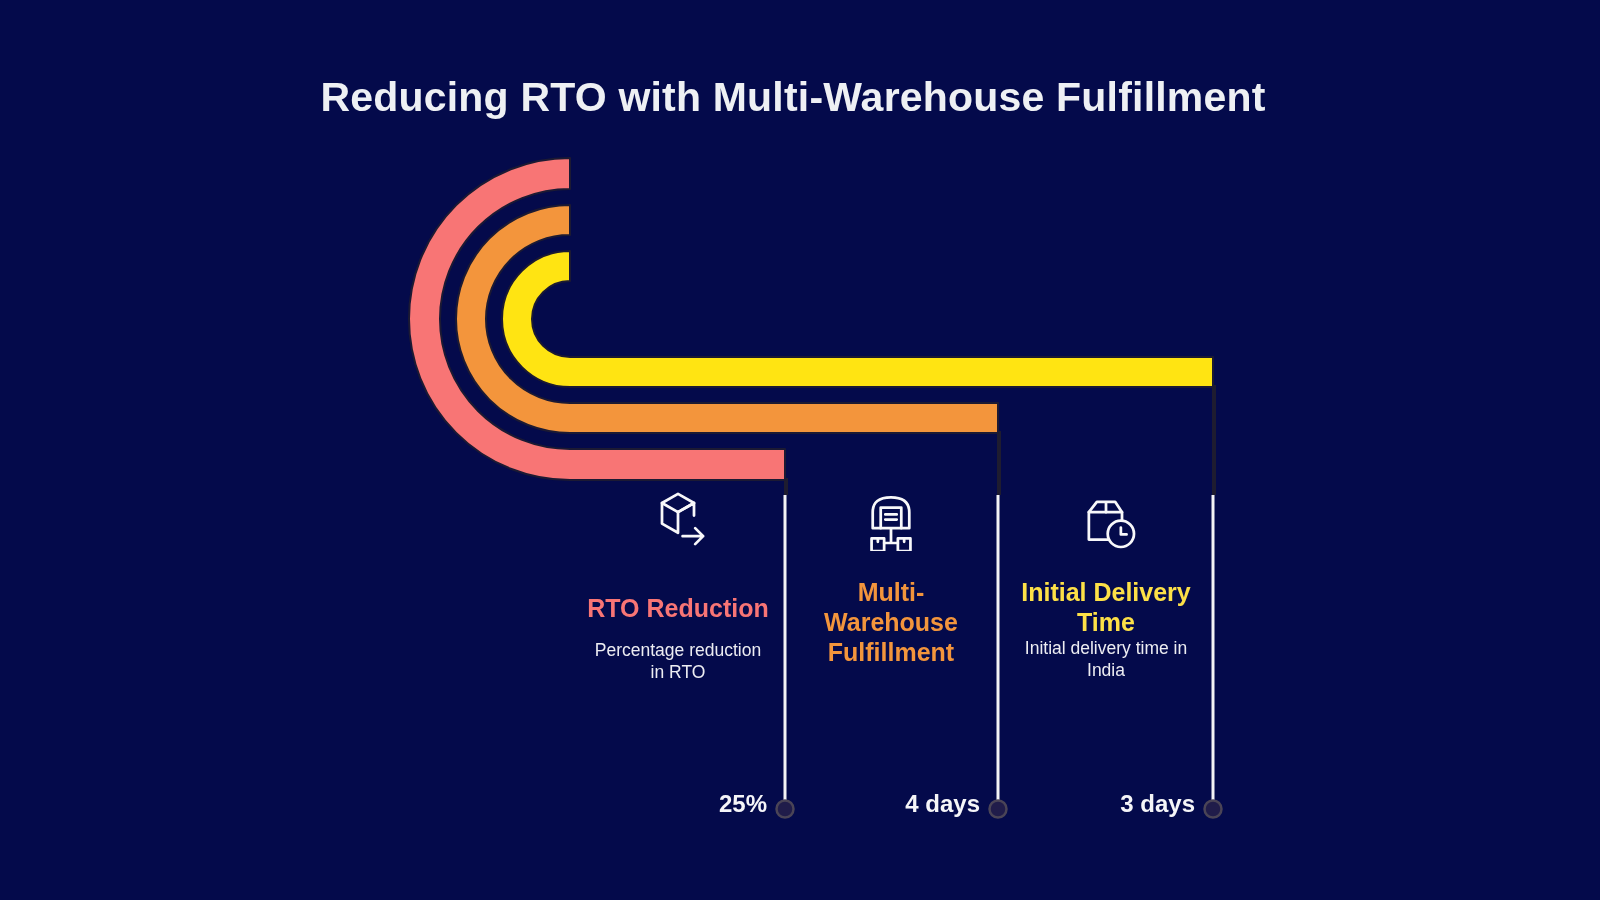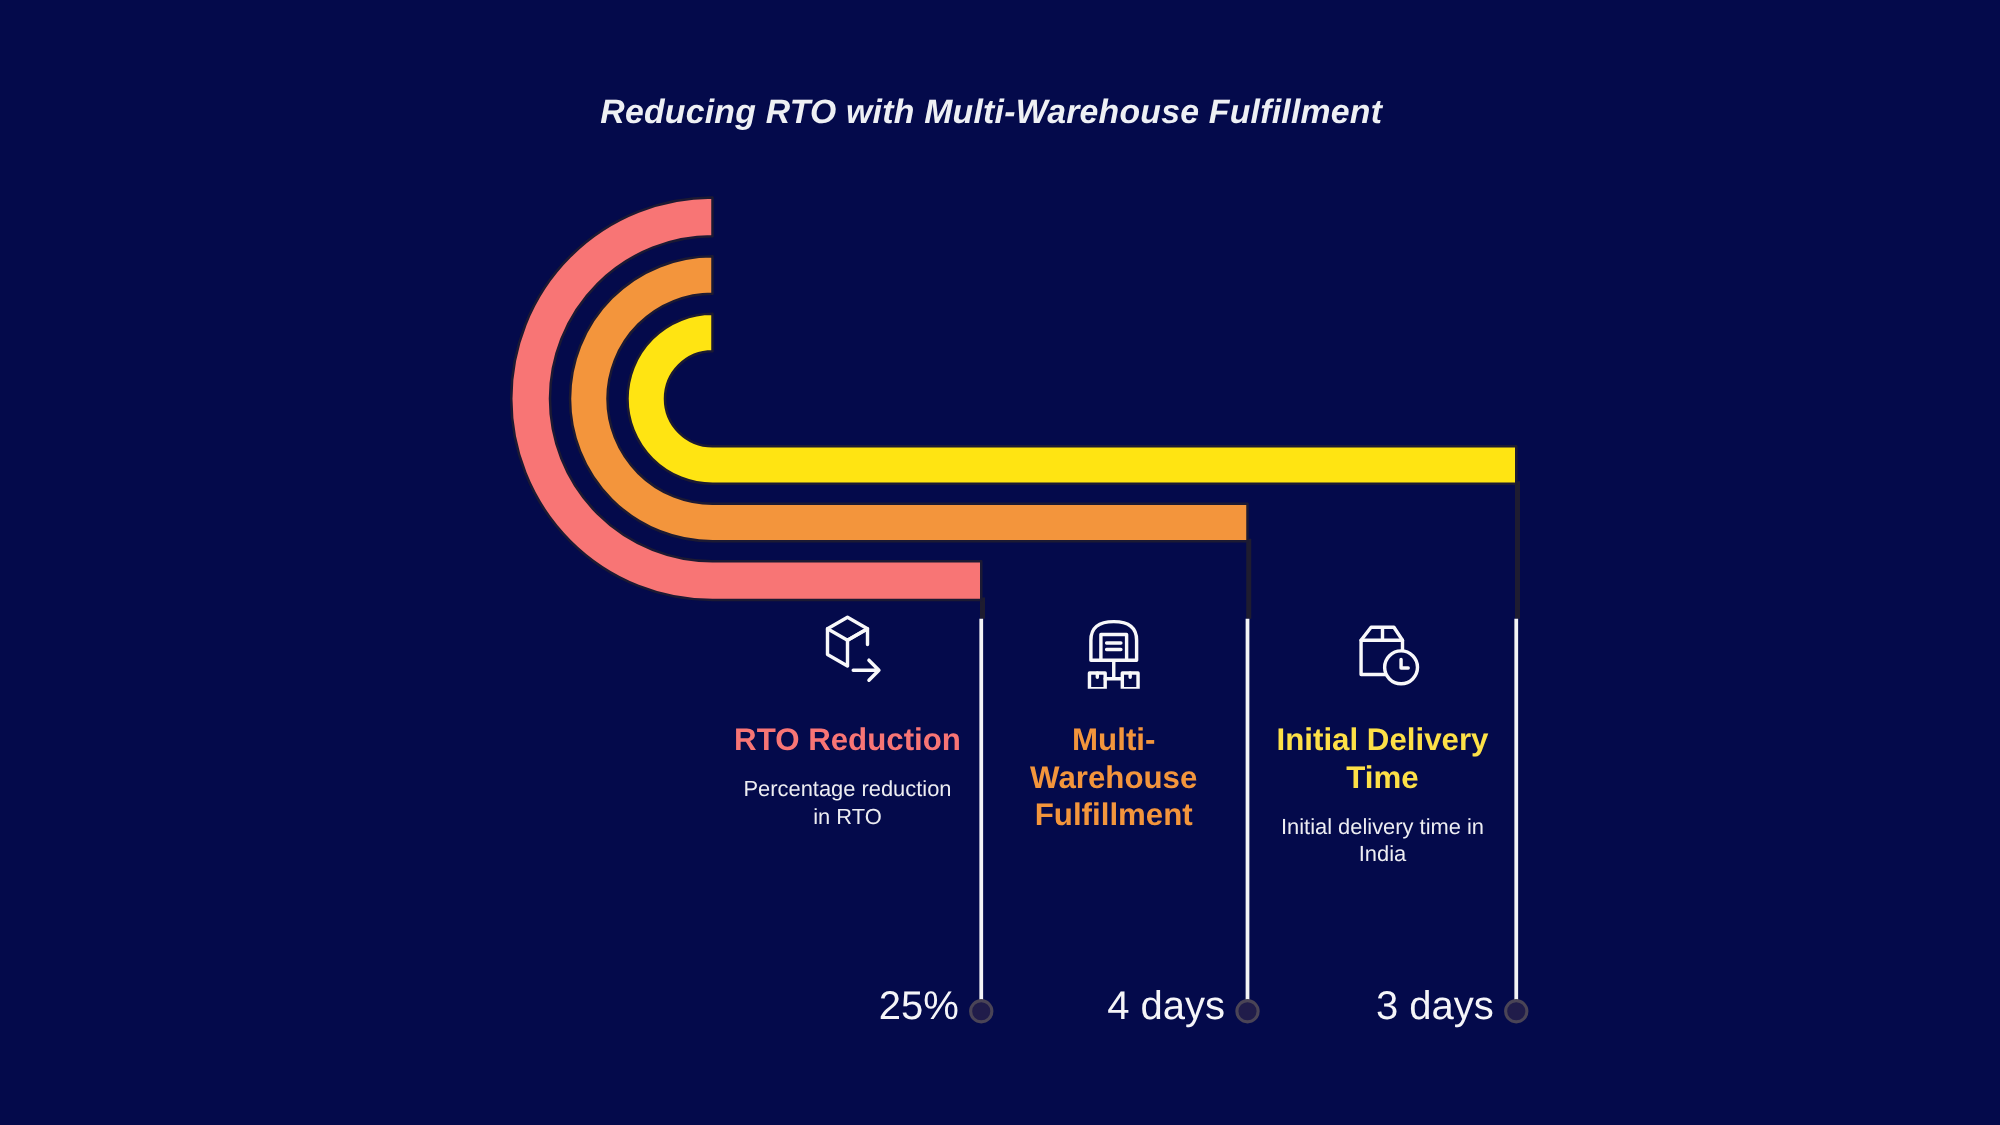--- a/index.html
+++ b/index.html
@@ -2,40 +2,40 @@
 <html><head>
 <meta charset="utf-8">
 <style>
   html,body{margin:0;padding:0;background:#040A4B;}
   .stage{
     position:relative;width:1600px;height:900px;background:#040A4B;
     overflow:hidden;font-family:"Liberation Sans",sans-serif;
   }
   .chart-title{
     position:absolute;top:74px;left:0;width:1586px;text-align:center;
-    font-size:27px;font-weight:700;color:#EEF0F4;letter-spacing:.2px;font-style:italic;
+    font-size:41px;font-weight:700;color:#EEF0F4;letter-spacing:.2px;
   }
   .chart-svg{position:absolute;left:0;top:0;}
   .col{
     position:absolute;top:487px;width:214px;height:340px;
     display:flex;flex-direction:column;align-items:center;text-align:center;
   }
-  .col-1{left:571px;} .col-2{left:784px;text-align:center;} .col-3{left:999px;}
+  .col-1{left:571px;gap:16px;} .col-2{left:784px;text-align:center;} .col-3{left:999px;}
   .col .icon{width:64px;height:64px;flex:0 0 auto;}
   .col .cat-title{
     margin-top:26px;font-size:25px;font-weight:700;line-height:30px;
     width:186px;
   }
   .col .cat-desc{
-    margin-top:13px;font-size:17.5px;line-height:22px;color:#EDEDF2;
+    font-size:17.5px;line-height:22px;color:#EDEDF2;
     width:176px;
   }
   .col .cat-value{
     position:absolute;top:302px;right:18px;
-    font-size:32px;font-weight:400;color:#F5F5F8;line-height:30px;
+    font-size:24px;font-weight:700;color:#F5F5F8;line-height:30px;
   }
 </style>
 </head>
 <body>
 
 <div class="stage">
 
   <div class="chart-title">Reducing RTO with Multi-Warehouse Fulfillment</div>
 
   <svg class="chart-svg" width="1600" height="900" viewBox="0 0 1600 900">

